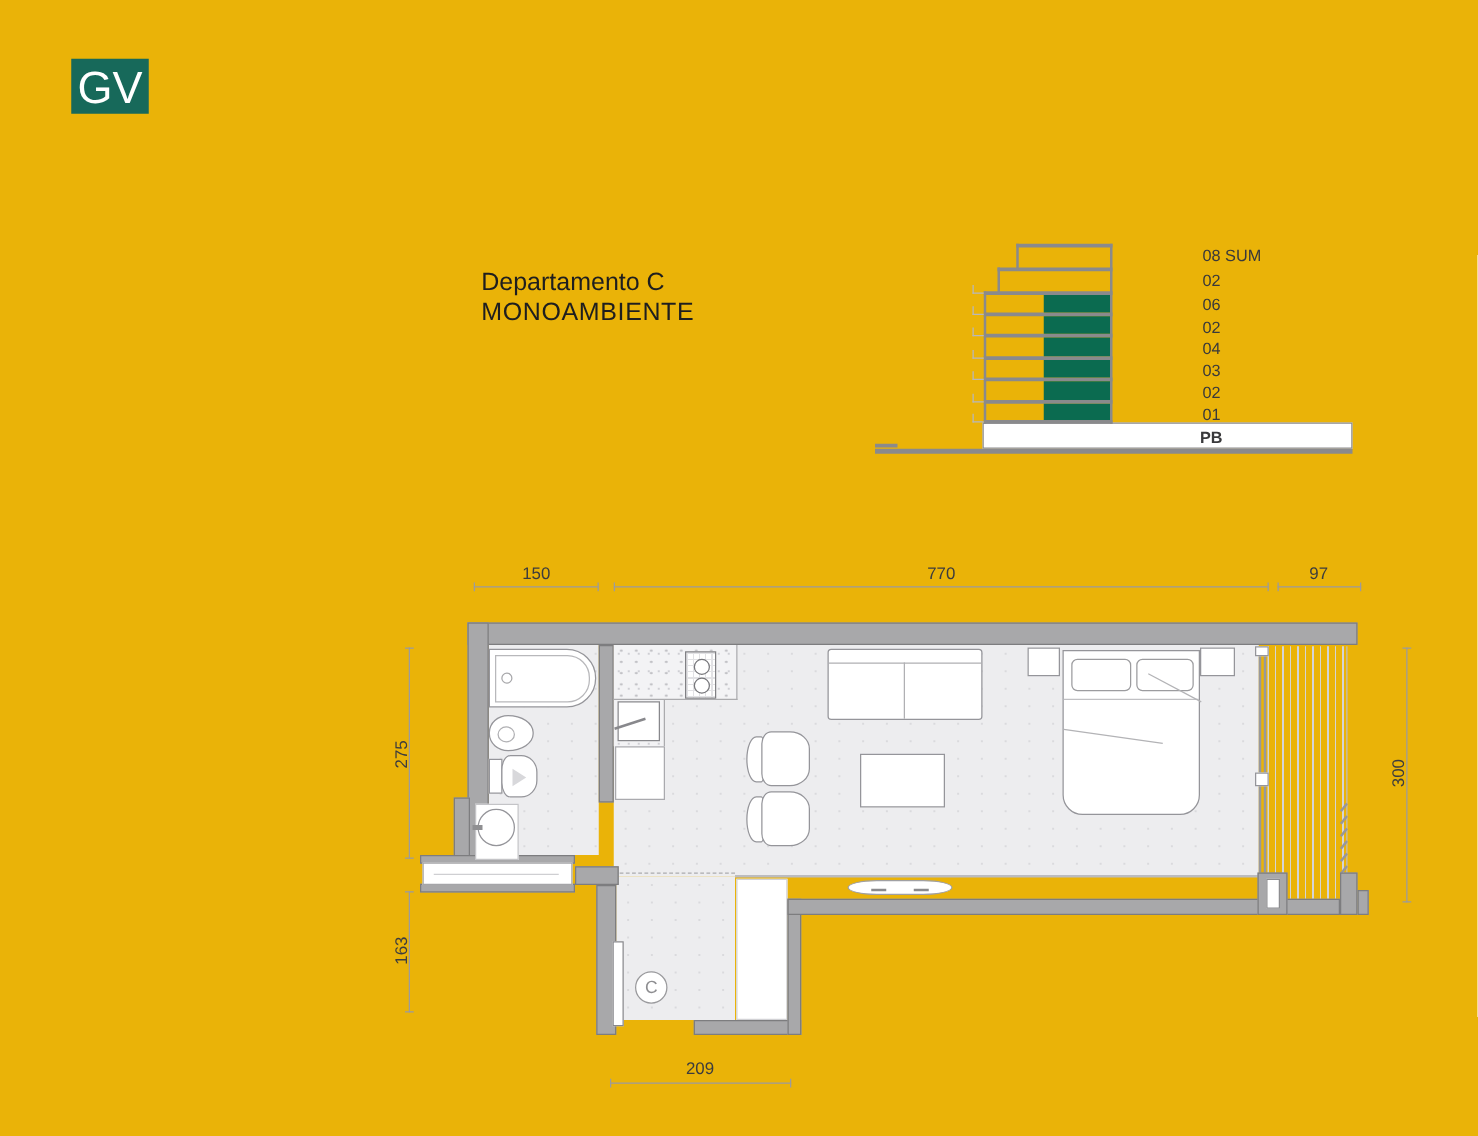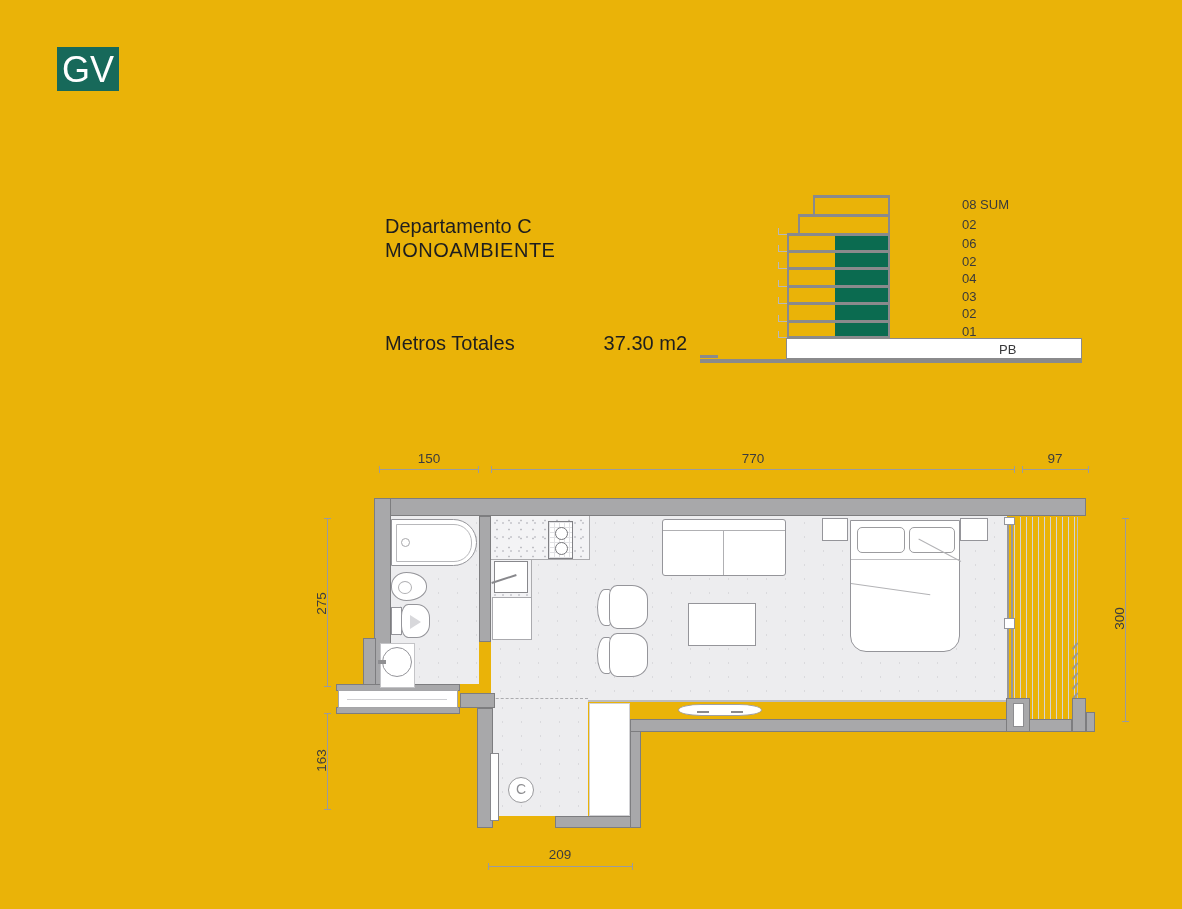--- a/index.html
+++ b/index.html
@@ -41,24 +41,20 @@
 </style>
 </head>
 <body>
 
 <div id="stage" style="--green: #17695a; --green_dark: #0b6b50; --wall: #a8a8aa; --wall_border: #7d7d7f; --floor: #ededef;">
 
   <div id="logo-badge">GV</div>
 
   <div class="info-line" style="top:215px;">Departamento C</div>
   <div class="info-line" style="top:239px;letter-spacing:.5px;">MONOAMBIENTE</div>
-  <div class="info-row" style="top:332px;">
-    <span class="lbl">Metros Totales</span>
-    <span class="val">37.30 m2</span>
-  </div>
 
   <div>
 
     <div class="eln" style="left:700px;top:359px;width:382px;height:4px;"></div>
     <div class="eln" style="left:700px;top:355px;width:18px;height:3px;"></div>
     <div class="abs" style="left:786px;top:338px;width:296px;height:21px;border:1.5px solid #8a8a8c;box-sizing:border-box;background:#fff;"></div>
 
     <div class="eln" style="left:787px;top:233px;width:2px;height:106px;"></div>
     <div class="eln" style="left:888px;top:195px;width:2px;height:144px;"></div>
 
@@ -91,21 +87,21 @@
     <div class="tick" style="top:331px;"></div>
 
     <div class="flabel" style="left:962px;top:197px;">08 SUM</div>
     <div class="flabel" style="left:962px;top:217px;">02</div>
     <div class="flabel" style="left:962px;top:236px;">06</div>
     <div class="flabel" style="left:962px;top:254px;">02</div>
     <div class="flabel" style="left:962px;top:271px;">04</div>
     <div class="flabel" style="left:962px;top:289px;">03</div>
     <div class="flabel" style="left:962px;top:306px;">02</div>
     <div class="flabel" style="left:962px;top:324px;">01</div>
-    <div class="flabel" style="left:999px;top:342px;">PB</div>
+    <div class="flabel" style="left:960px;top:342px;font-weight:bold;">PB</div>
   </div>
 
   <div>
     <div class="dimline h" style="left:379px;top:469px;width:100px;"></div>
     <div class="dimtxt" style="left:399px;top:451px;width:60px;">150</div>
     <div class="dimline h" style="left:491px;top:469px;width:524px;"></div>
     <div class="dimtxt" style="left:723px;top:451px;width:60px;">770</div>
     <div class="dimline h" style="left:1022px;top:469px;width:67px;"></div>
     <div class="dimtxt" style="left:1025px;top:451px;width:60px;">97</div>
 

